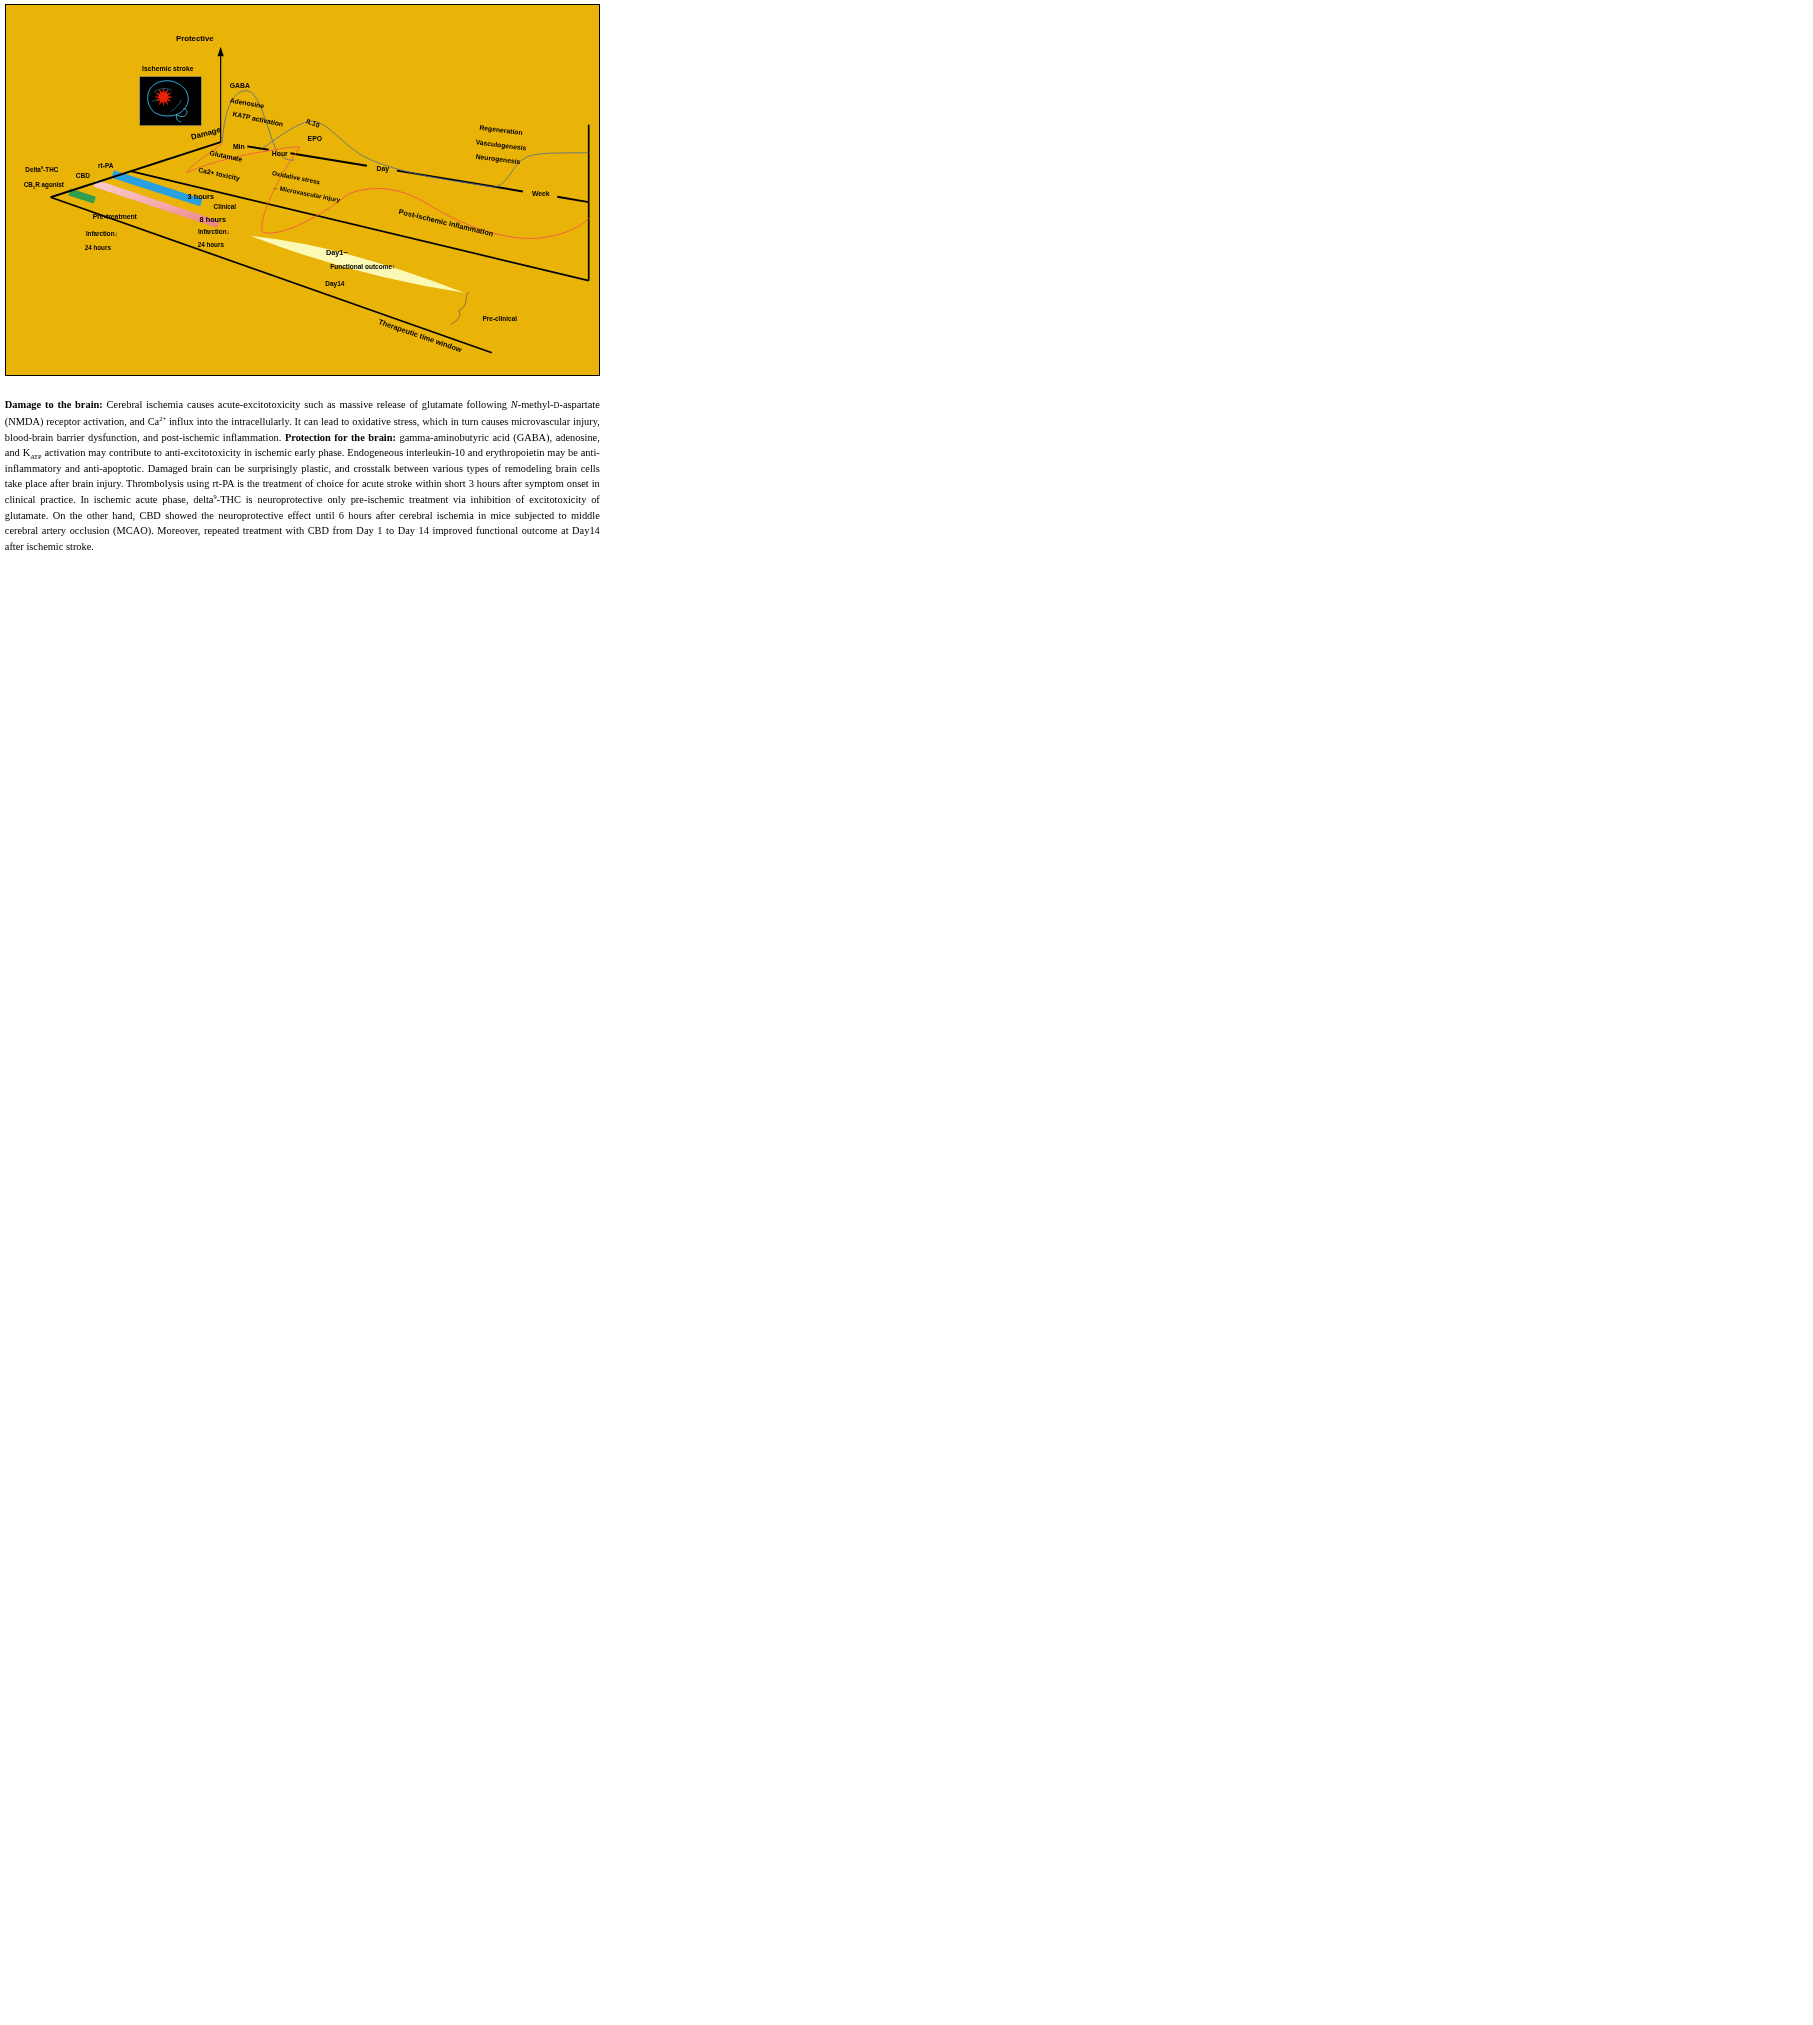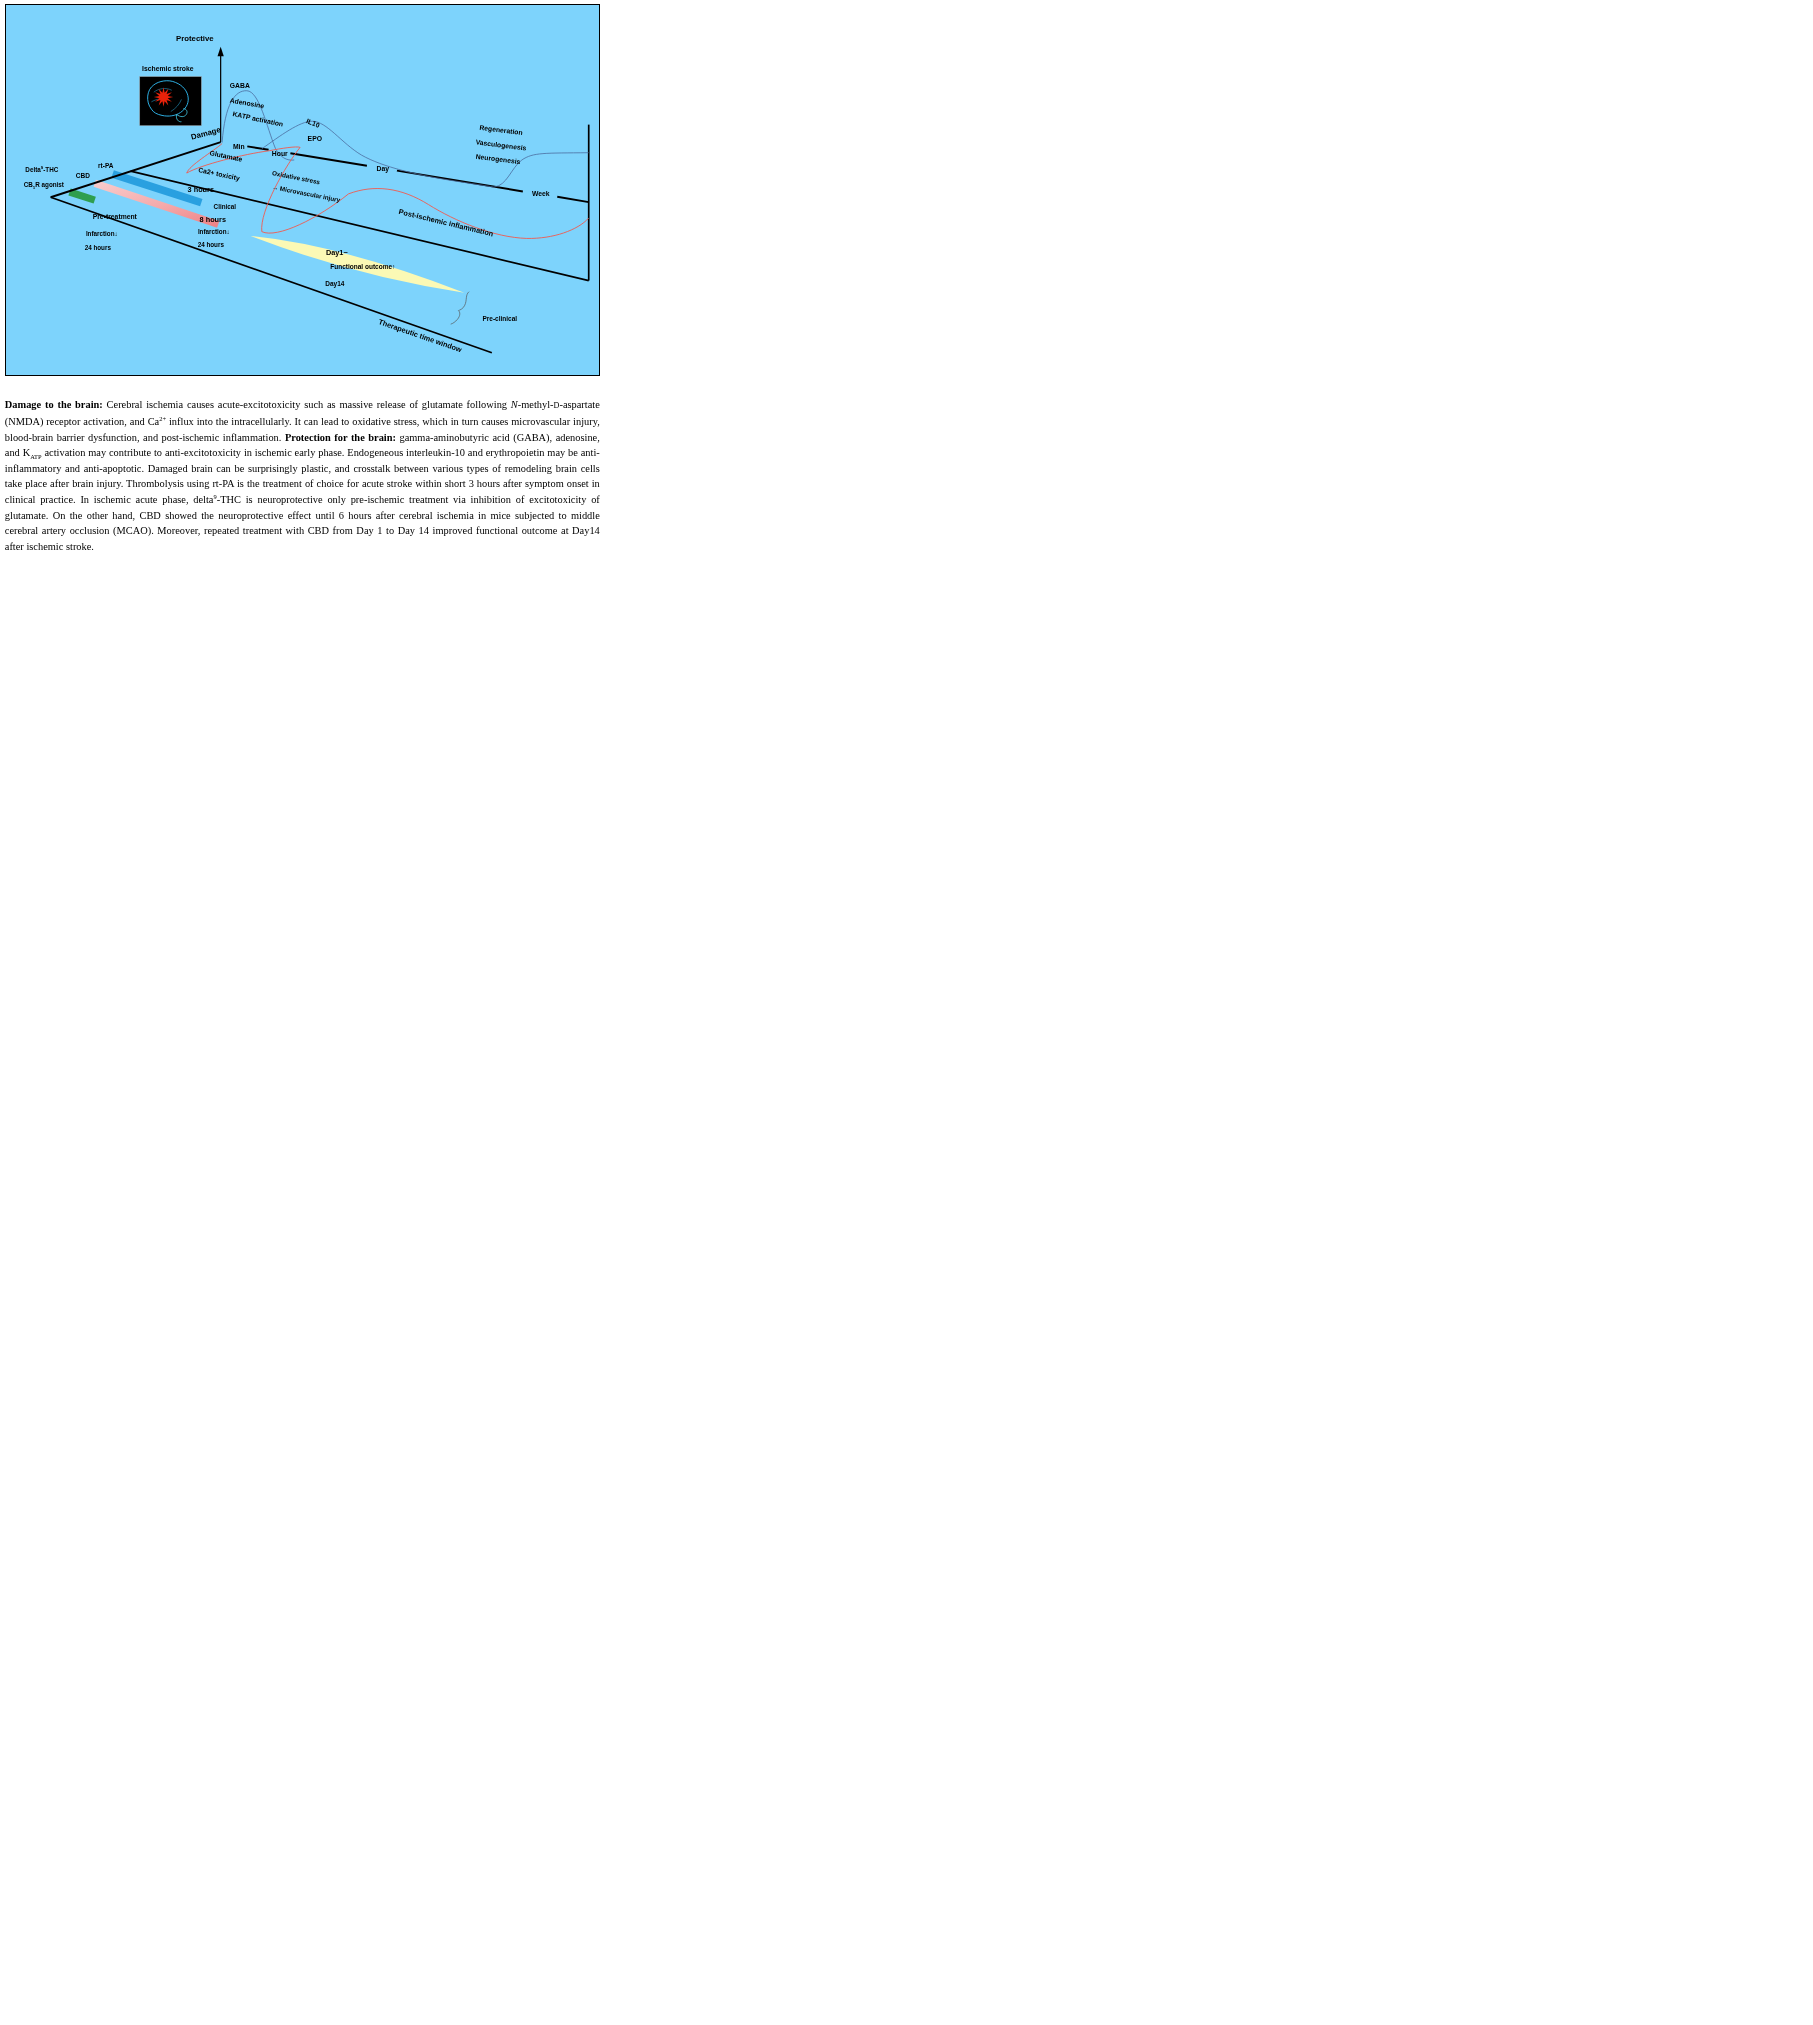--- a/index.html
+++ b/index.html
@@ -1,20 +1,20 @@
 <!DOCTYPE html>
 <html style="font-size:7.8px"><head>
 <meta charset="utf-8">
 <style>
   html,body{margin:0;padding:0;background:#fff;}
   #page{position:relative;width:604px;min-height:675px;background:#fff;
         font-family:"Liberation Sans",sans-serif;}
   
   #figure-frame{position:absolute;left:4.8px;top:3.9px;width:593px;height:370px;
-        border:1.5px solid #000;background:#7dd3fc;}
+        border:1.5px solid #000;background:#eab308;}
   #diagram-svg{position:absolute;left:0;top:0;width:100%;height:100%;}
   .lbl{position:absolute;transform:translate(-50%,-50%);
        font-weight:bold;font-size:6.8px;color:#000;white-space:nowrap;line-height:1.05;}
   .r7  {transform:translate(-50%,-50%) rotate(7deg);}
   .r10 {transform:translate(-50%,-50%) rotate(10deg);}
   .r11 {transform:translate(-50%,-50%) rotate(11deg);}
   .r12 {transform:translate(-50%,-50%) rotate(12deg);}
   .r13 {transform:translate(-50%,-50%) rotate(13.5deg);}
   .r19 {transform:translate(-50%,-50%) rotate(19deg);}
   .r22 {transform:translate(-50%,-50%) rotate(22deg);}
@@ -104,21 +104,21 @@
     <div class="lbl r7" style="left:492px;top:154px;">Neurogenesis</div>
 
     <div class="lbl fs13" style="left:36px;top:165px;"><span>Delta</span><sup>9</sup><span>-THC</span></div>
     <div class="lbl fs135" style="left:77px;top:171px;">CBD</div>
     <div class="lbl fs135" style="left:100px;top:161px;">rt-PA</div>
     <div class="lbl fs13" style="left:38px;top:181px;"><span>CB</span><sub>1</sub><span>R agonist</span></div>
 
     <div class="lbl" style="left:109px;top:212px;">Pre-treatment</div>
     <div class="lbl fs13" style="left:96px;top:229px;">Infarction↓</div>
     <div class="lbl fs13" style="left:92px;top:243px;">24 hours</div>
-    <div class="lbl fs15" style="left:195px;top:185px;">3 hours</div>
+    <div class="lbl fs15" style="left:195px;top:192px;">3 hours</div>
     <div class="lbl fs13" style="left:219px;top:202px;">Clinical</div>
     <div class="lbl fs15" style="left:207px;top:215px;">8 hours</div>
     <div class="lbl fs13" style="left:208px;top:227px;">Infarction↓</div>
     <div class="lbl fs13" style="left:205px;top:240px;">24 hours</div>
     <div class="lbl fs15" style="left:331px;top:248px;">Day1~</div>
     <div class="lbl fs135" style="left:357px;top:262px;">Functional outcome↑</div>
     <div class="lbl fs135" style="left:329px;top:279px;">Day14</div>
     <div class="lbl fs135" style="left:494px;top:314px;">Pre-clinical</div>
     <div class="lbl r19 fs15" style="left:414px;top:331px;">Therapeutic time window</div>
   </div>

